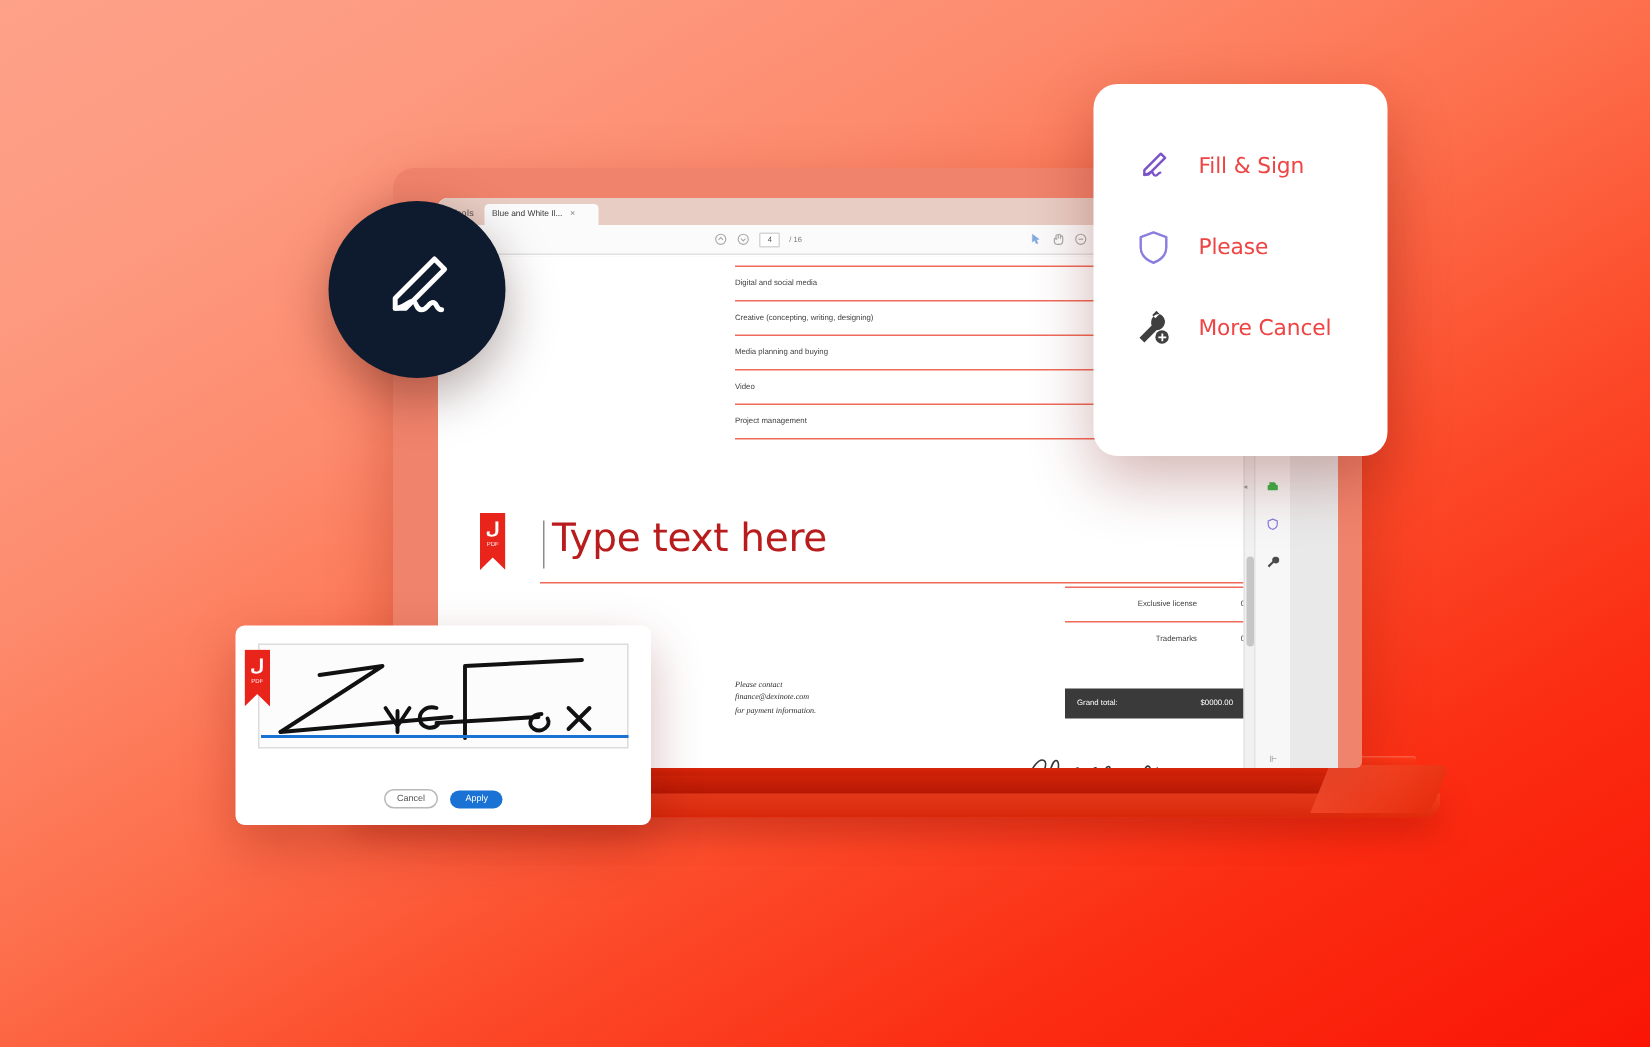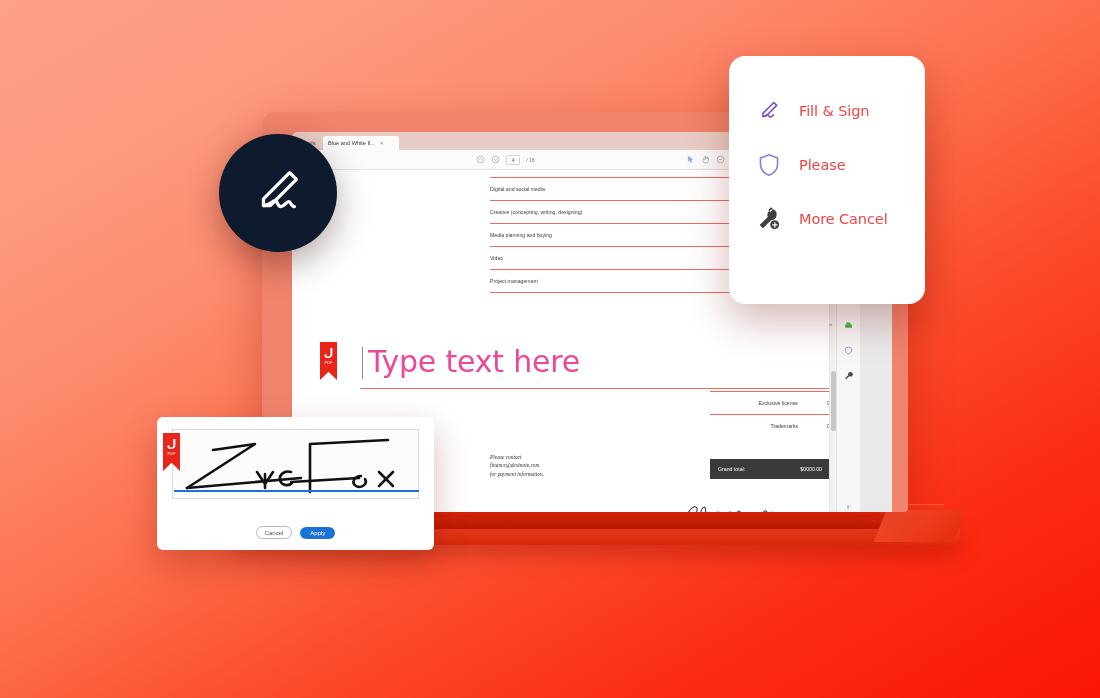--- a/index.html
+++ b/index.html
@@ -163,21 +163,21 @@
   .typefield-line {
     position: absolute; left: 40px; top: 52px;
     width: 480px; height: 1.2px; background: #ef6a5a;
   }
   .typefield-caret {
     position: absolute; left: 42px; top: 11px;
     width: 1.4px; height: 32px; background: #8c8c8c;
   }
   .typefield-text {
     position: absolute; left: 48px; top: 8px;
-    font-size: 30px; color: #ec4899;
+    font-size: 26px; color: #b91c1c;
     font-family: "DejaVu Sans", sans-serif;
     letter-spacing: -.2px;
   }
 
   
   .pdf-flag {
     position: relative;
     width: 17px; height: 38px;
     background: #e8241b;
     clip-path: polygon(0 0, 100% 0, 100% 100%, 50% 78%, 0 100%);

